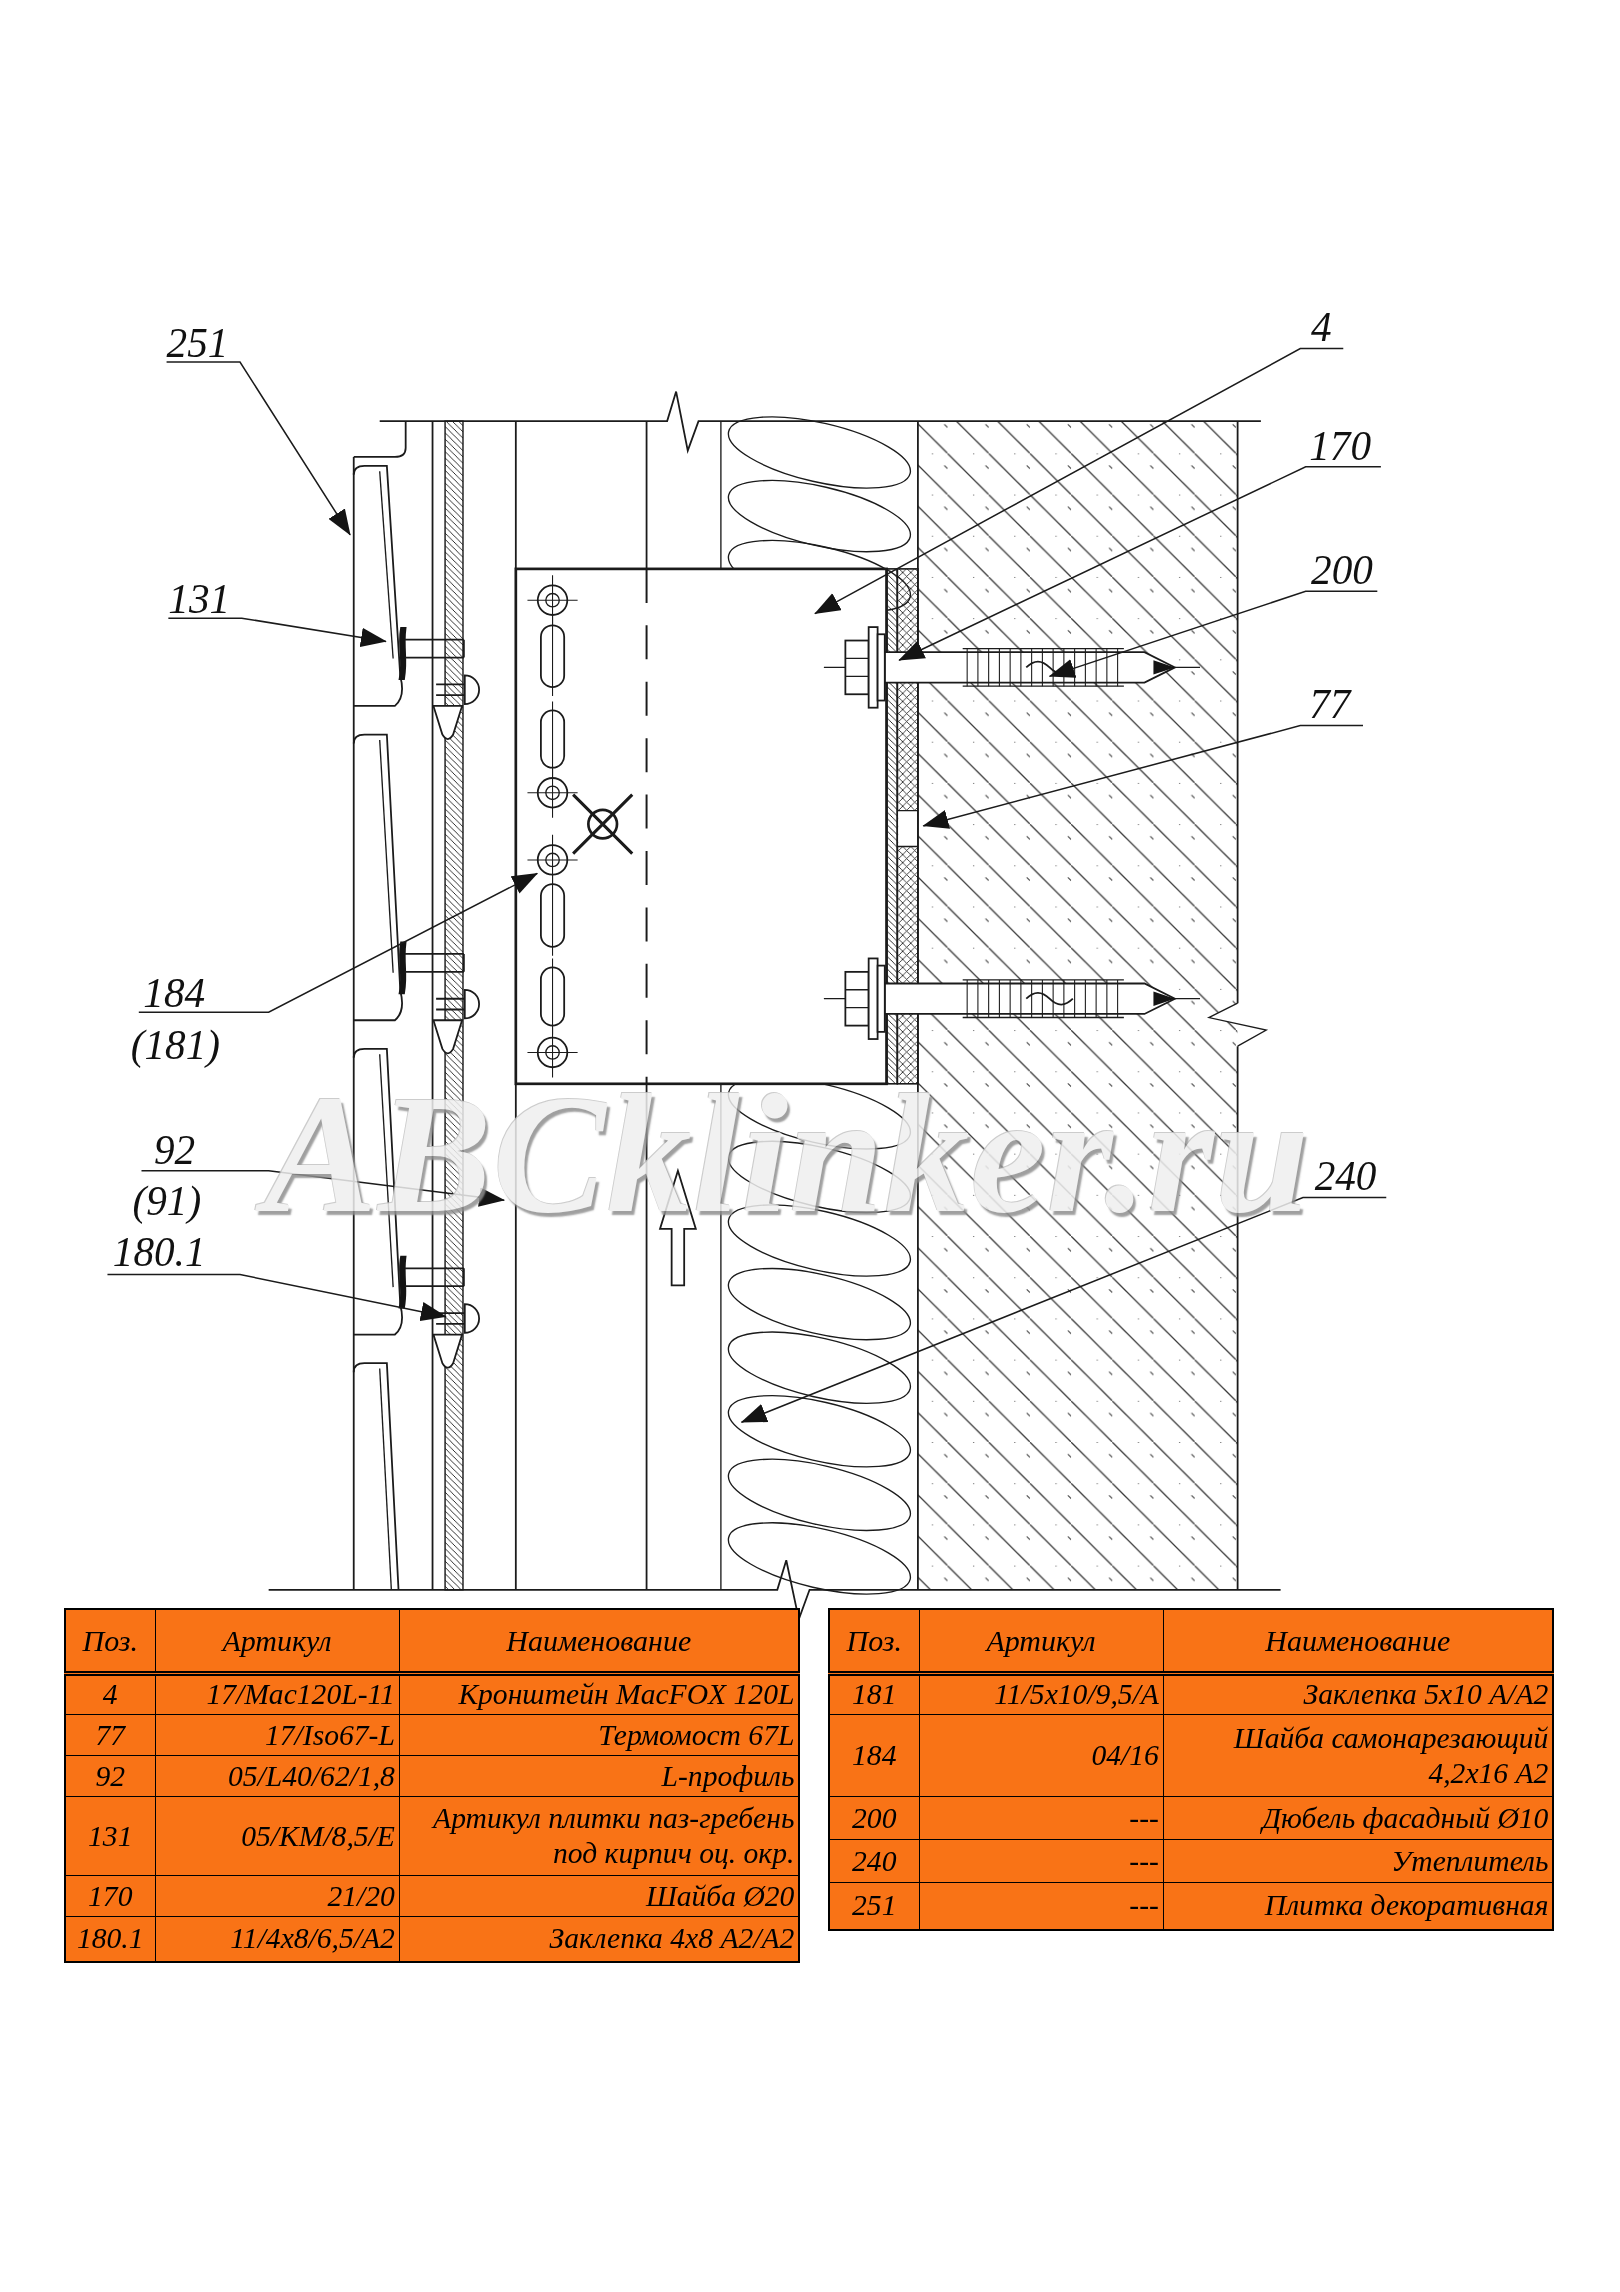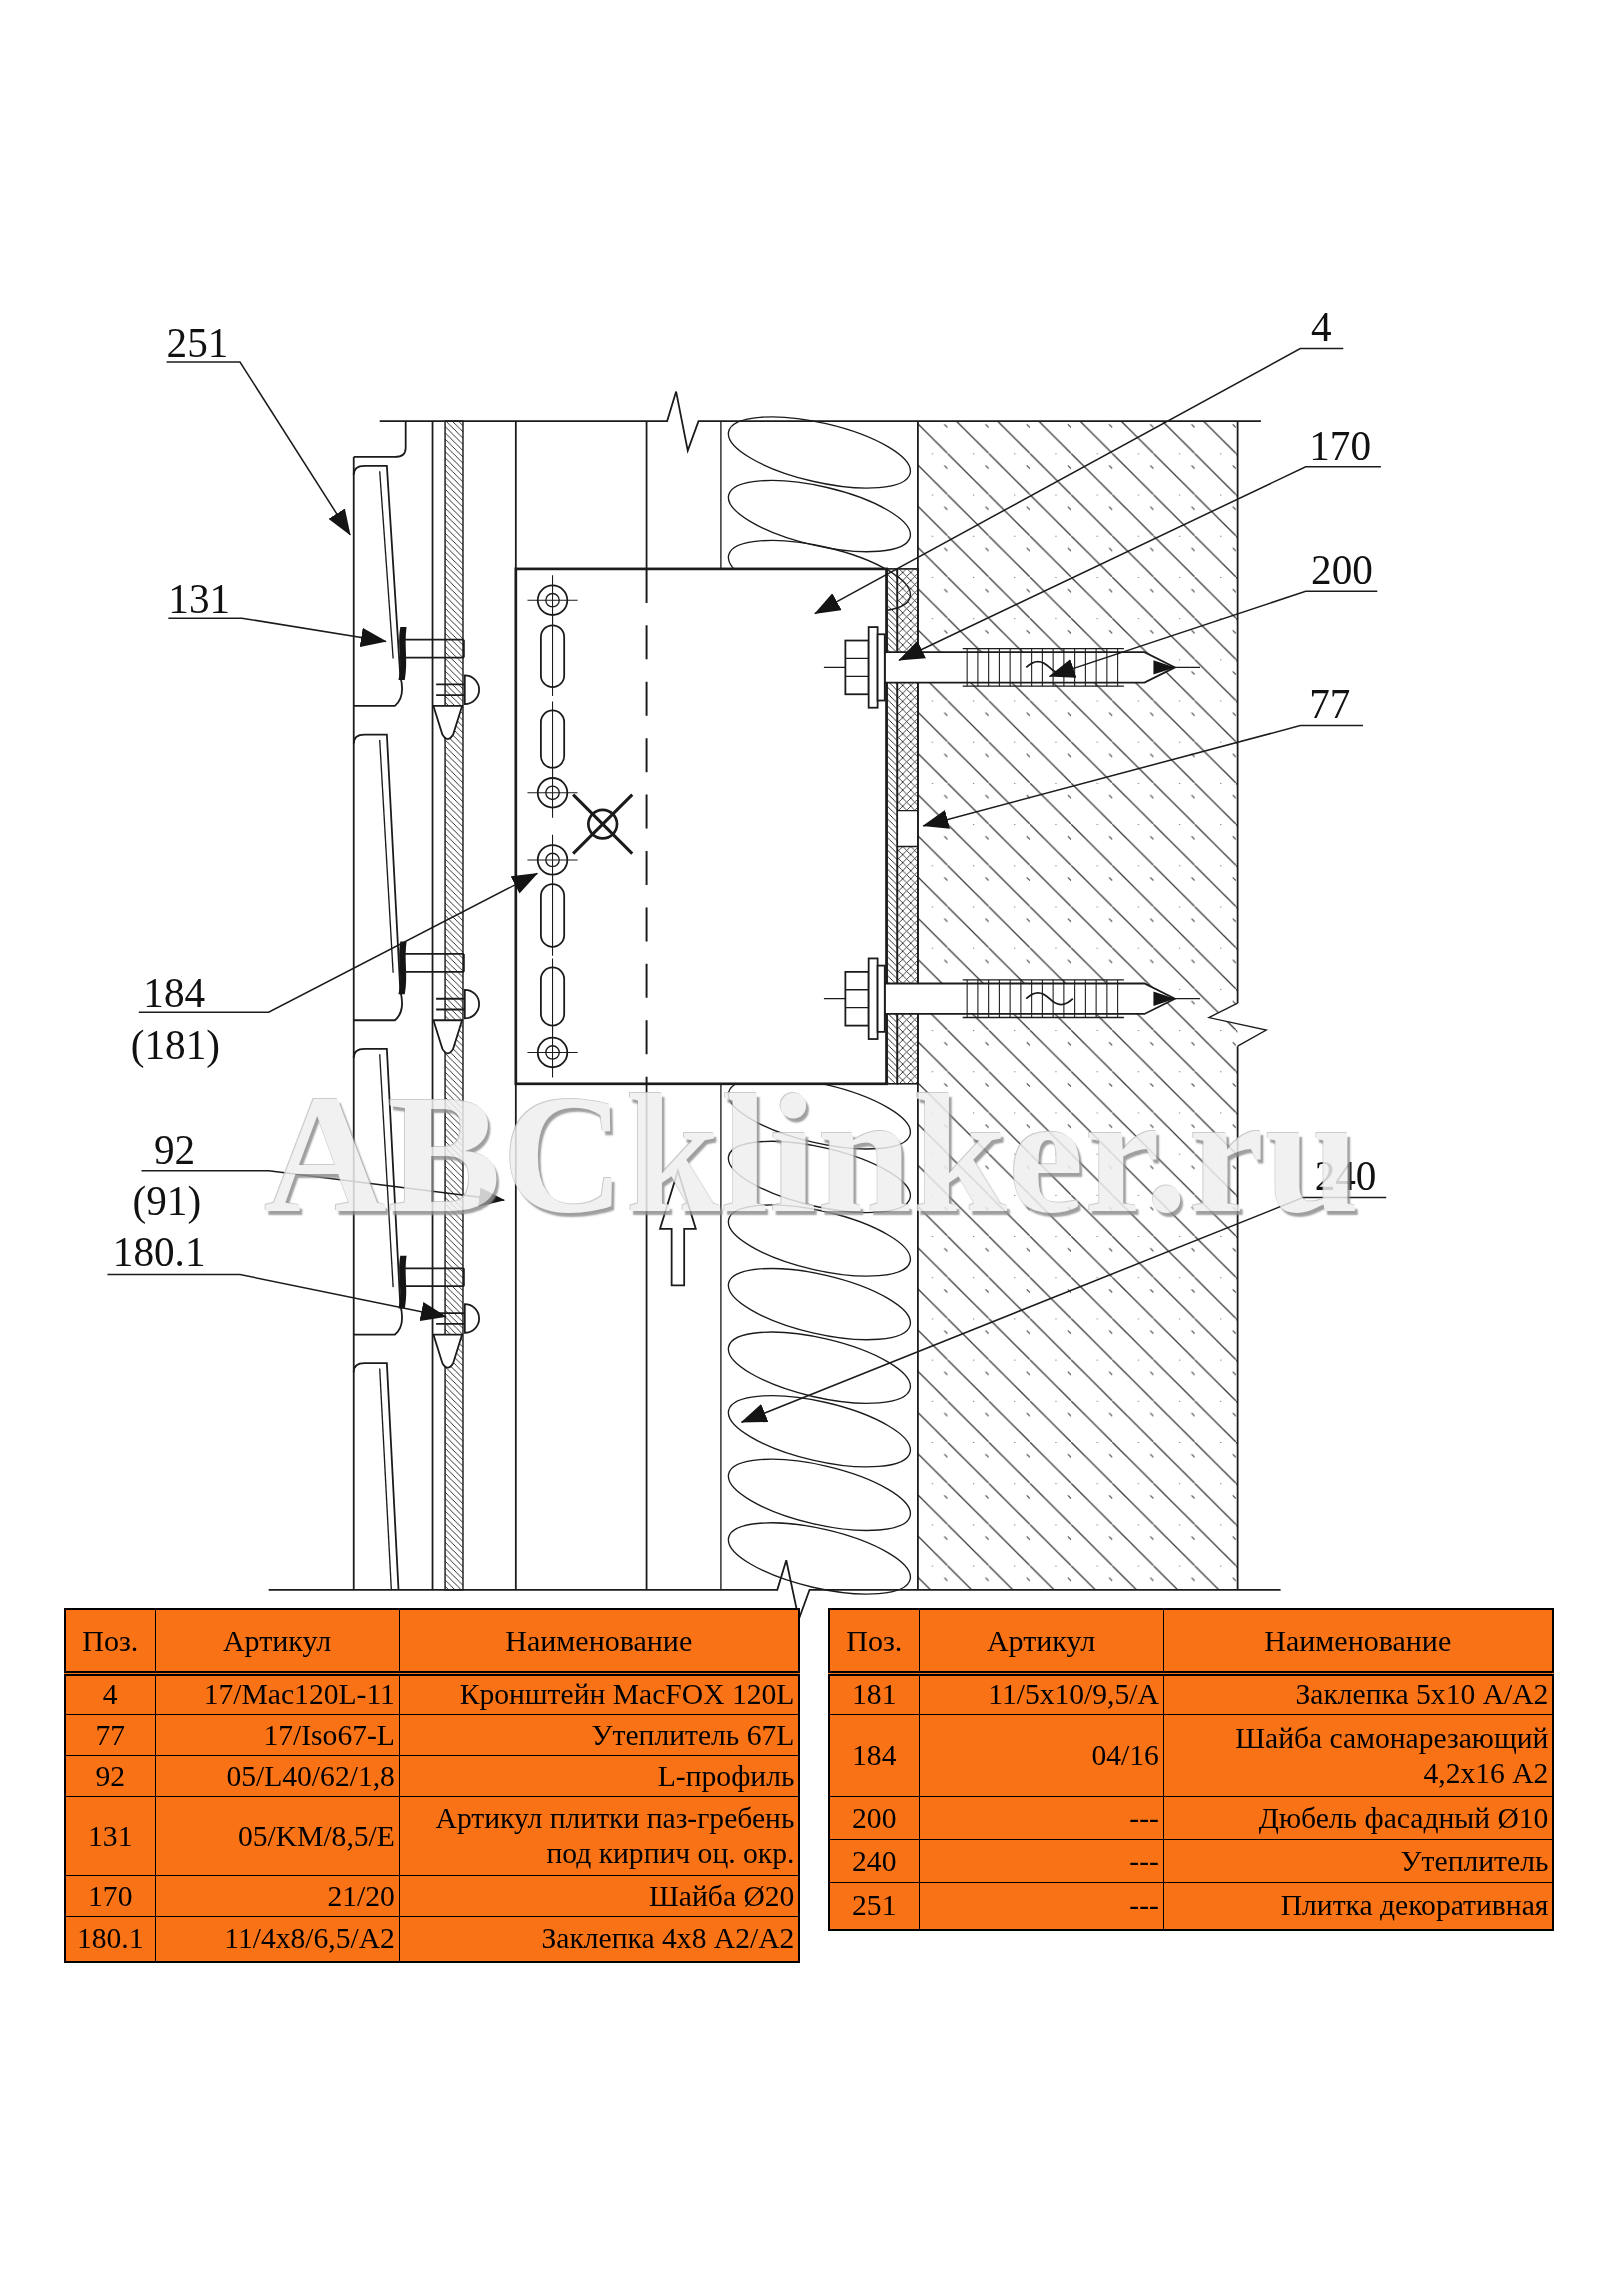--- a/index.html
+++ b/index.html
@@ -1,17 +1,17 @@
 <!DOCTYPE html>
 <html style="font-size:14.3px"><head>
 <meta charset="utf-8">
 <style>
   html,body{margin:0;padding:0;background:#fff;}
   .page{position:relative;width:1620px;height:2293px;background:#fff;overflow:hidden;
-        font-family:"Liberation Serif",serif;}
+        font-family:"Liberation Serif",serif;font-style:italic;}
   svg{position:absolute;left:0;top:0;}
   
   .s  {stroke:#1b1b1b;fill:none;stroke-width:2;}
   .s3 {stroke:#1b1b1b;fill:none;stroke-width:3;}
   .s15{stroke:#1b1b1b;fill:none;stroke-width:1.5;}
   .s12{stroke:#1b1b1b;fill:none;stroke-width:1.2;}
   .w  {fill:#fff;}
   .blk{fill:#141414;stroke:none;}
   .dd {stroke:#1b1b1b;fill:none;stroke-width:1.4;stroke-dasharray:30 7 5 7;}
   .dsh{stroke:#1b1b1b;fill:none;stroke-width:2.2;stroke-dasharray:38 25;}
@@ -229,21 +229,21 @@
     <td>Наименование</td>
   </tr>
   <tr style="height:41px">
     <td class="c">4</td>
     <td class="l">17/Mac120L-11</td>
     <td class="l">Кронштейн MacFOX 120L</td>
   </tr>
   <tr style="height:41px">
     <td class="c">77</td>
     <td class="l">17/Iso67-L</td>
-    <td class="l">Утеплитель 67L</td>
+    <td class="l">Термомост 67L</td>
   </tr>
   <tr style="height:41px">
     <td class="c">92</td>
     <td class="l">05/L40/62/1,8</td>
     <td class="l">L-профиль</td>
   </tr>
   <tr style="height:79px">
     <td class="c">131</td>
     <td class="l">05/KM/8,5/E</td>
     <td class="l">Артикул плитки паз-гребень под кирпич оц. окр.</td>

